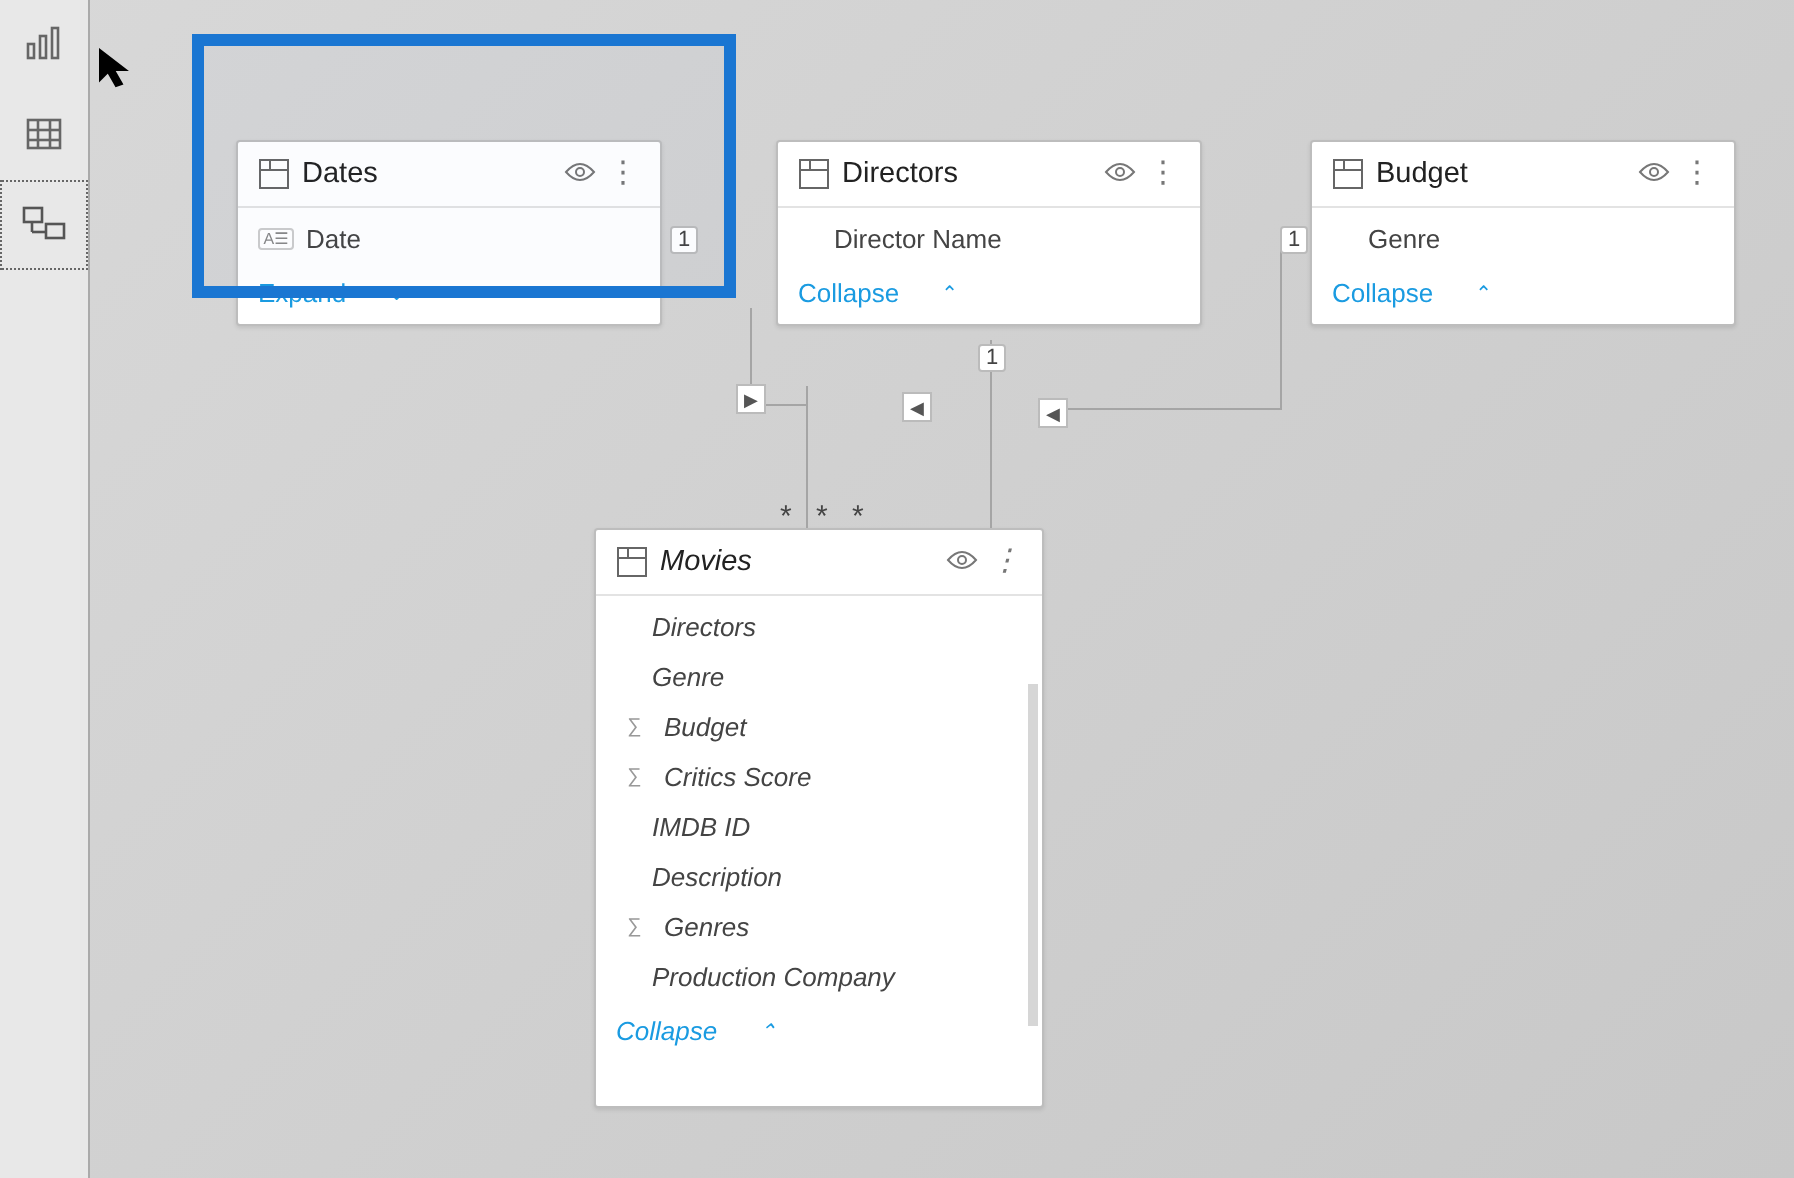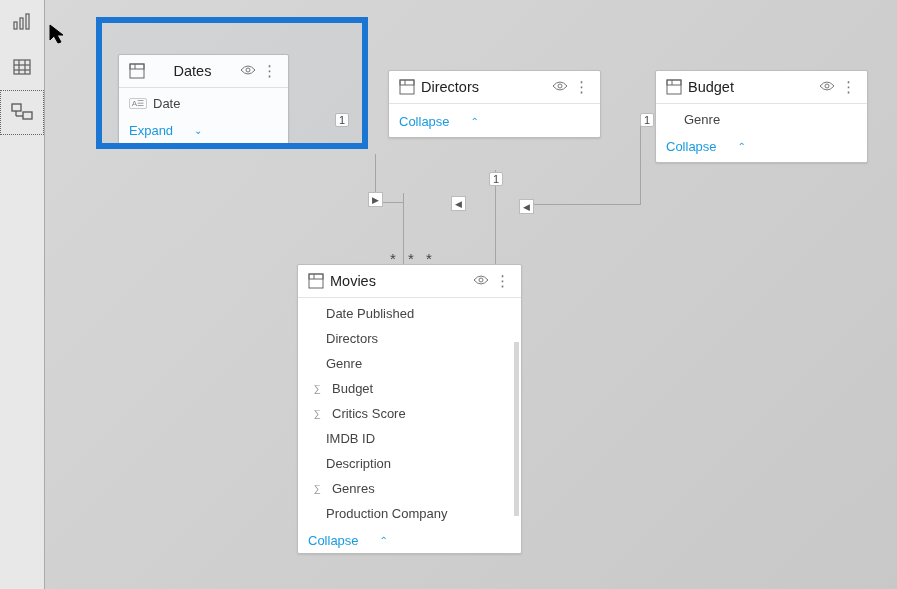--- a/index.html
+++ b/index.html
@@ -158,21 +158,21 @@
   <div class="port-badge" style="left:444px; top:172px;">1</div>
 
   <div class="arrow-handle" style="left:323px; top:192px;">▶</div>
   <div class="arrow-handle" style="left:406px; top:196px;">◀</div>
   <div class="arrow-handle" style="left:474px; top:199px;">◀</div>
 
   <div style="position:absolute; left:345px; top:250px; font-size:15px; color:#444; letter-spacing:4px;">
     <span>*</span> <span>*</span> <span>*</span>
   </div>
 
-  <div class="table-card" style="left:73px; top:54px; width:171px;text-align:center;">
+  <div class="table-card" style="left:73px; top:70px; width:213px;">
     <div class="card-header">
       <svg width="16" height="16">
           <rect x="1" y="1" width="14" height="14" fill="none" stroke="#666"></rect>
           <rect x="1" y="1" width="14" height="5" fill="none" stroke="#666"></rect>
           <line x1="6" y1="1" x2="6" y2="6" stroke="#666"></line>
         </svg>
       <span class="card-title">Dates</span>
       <span class="eye"><svg width="16" height="12" viewBox="0 0 16 12">
             <path d="M1 6 Q8 -2 15 6 Q8 14 1 6 Z" fill="none" stroke="#777"></path>
             <circle cx="8" cy="6" r="2" fill="none" stroke="#777"></circle>
@@ -199,20 +199,23 @@
           <line x1="6" y1="1" x2="6" y2="6" stroke="#666"></line>
         </svg>
       <span class="card-title">Directors</span>
       <span class="eye"><svg width="16" height="12" viewBox="0 0 16 12">
             <path d="M1 6 Q8 -2 15 6 Q8 14 1 6 Z" fill="none" stroke="#777"></path>
             <circle cx="8" cy="6" r="2" fill="none" stroke="#777"></circle>
           </svg></span>
       <span class="more-dots">⋮</span>
     </div>
     <div class="card-body">
+      <div class="field-row indent">
+        <span>Director Name</span>
+      </div>
       <div class="toggle-link">
         <span>Collapse</span>
           <span class="chev">⌃</span>
       </div>
     </div>
   </div>
 
   <div class="table-card" style="left:610px; top:70px; width:213px;">
     <div class="card-header">
       <svg width="16" height="16">
@@ -231,40 +234,37 @@
       <div class="field-row indent">
         <span>Genre</span>
       </div>
       <div class="toggle-link">
         <span>Collapse</span>
           <span class="chev">⌃</span>
       </div>
     </div>
   </div>
 
-  <div class="table-card" style="left:252px; top:264px; width:225px; height:290px;">
+  <div class="table-card" style="left:252px; top:264px; width:225px; height:290px;font-style:italic;">
     <div class="card-header">
       <svg width="16" height="16">
           <rect x="1" y="1" width="14" height="14" fill="none" stroke="#666"></rect>
           <rect x="1" y="1" width="14" height="5" fill="none" stroke="#666"></rect>
           <line x1="6" y1="1" x2="6" y2="6" stroke="#666"></line>
         </svg>
       <span class="card-title">Movies</span>
       <span class="eye"><svg width="16" height="12" viewBox="0 0 16 12">
             <path d="M1 6 Q8 -2 15 6 Q8 14 1 6 Z" fill="none" stroke="#777"></path>
             <circle cx="8" cy="6" r="2" fill="none" stroke="#777"></circle>
           </svg></span>
       <span class="more-dots">⋮</span>
     </div>
     <div class="card-body" style="flex:1;">
       <div class="scroller"></div>
       <div class="field-row indent">
-          <span>Date Published</span>
-        </div>
-      <div class="field-row indent">
           <span>Directors</span>
         </div>
       <div class="field-row indent">
           <span>Genre</span>
         </div>
       <div class="field-row">
           <span class="col-icon sigma">∑</span>
           <span>Budget</span>
         </div>
       <div class="field-row">

